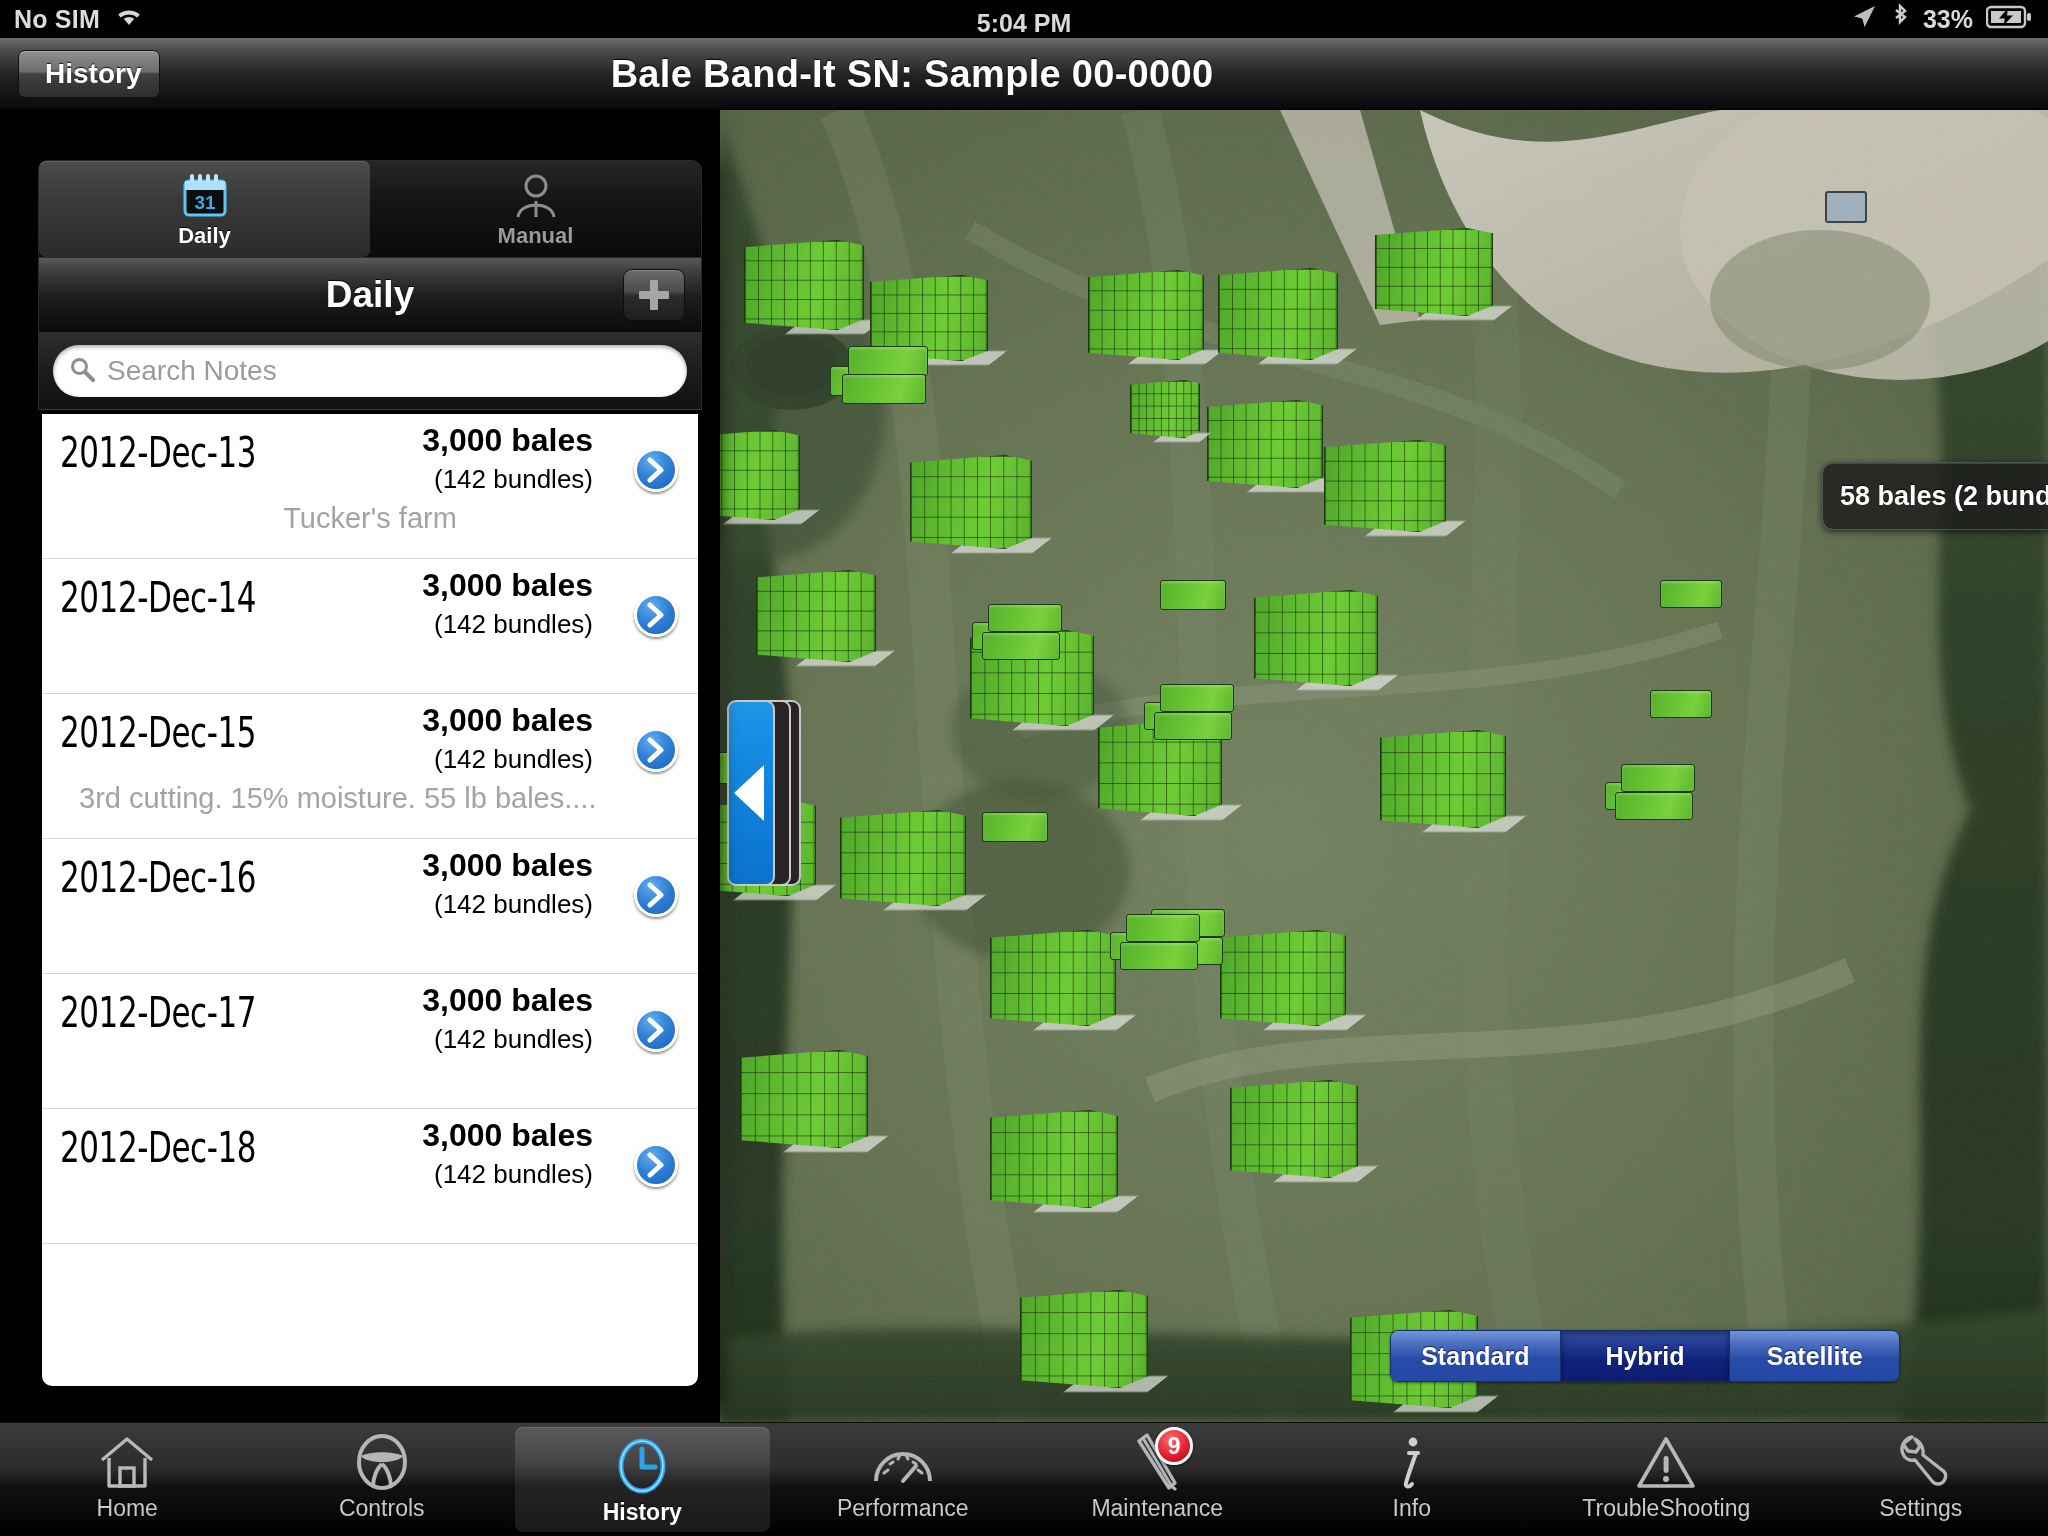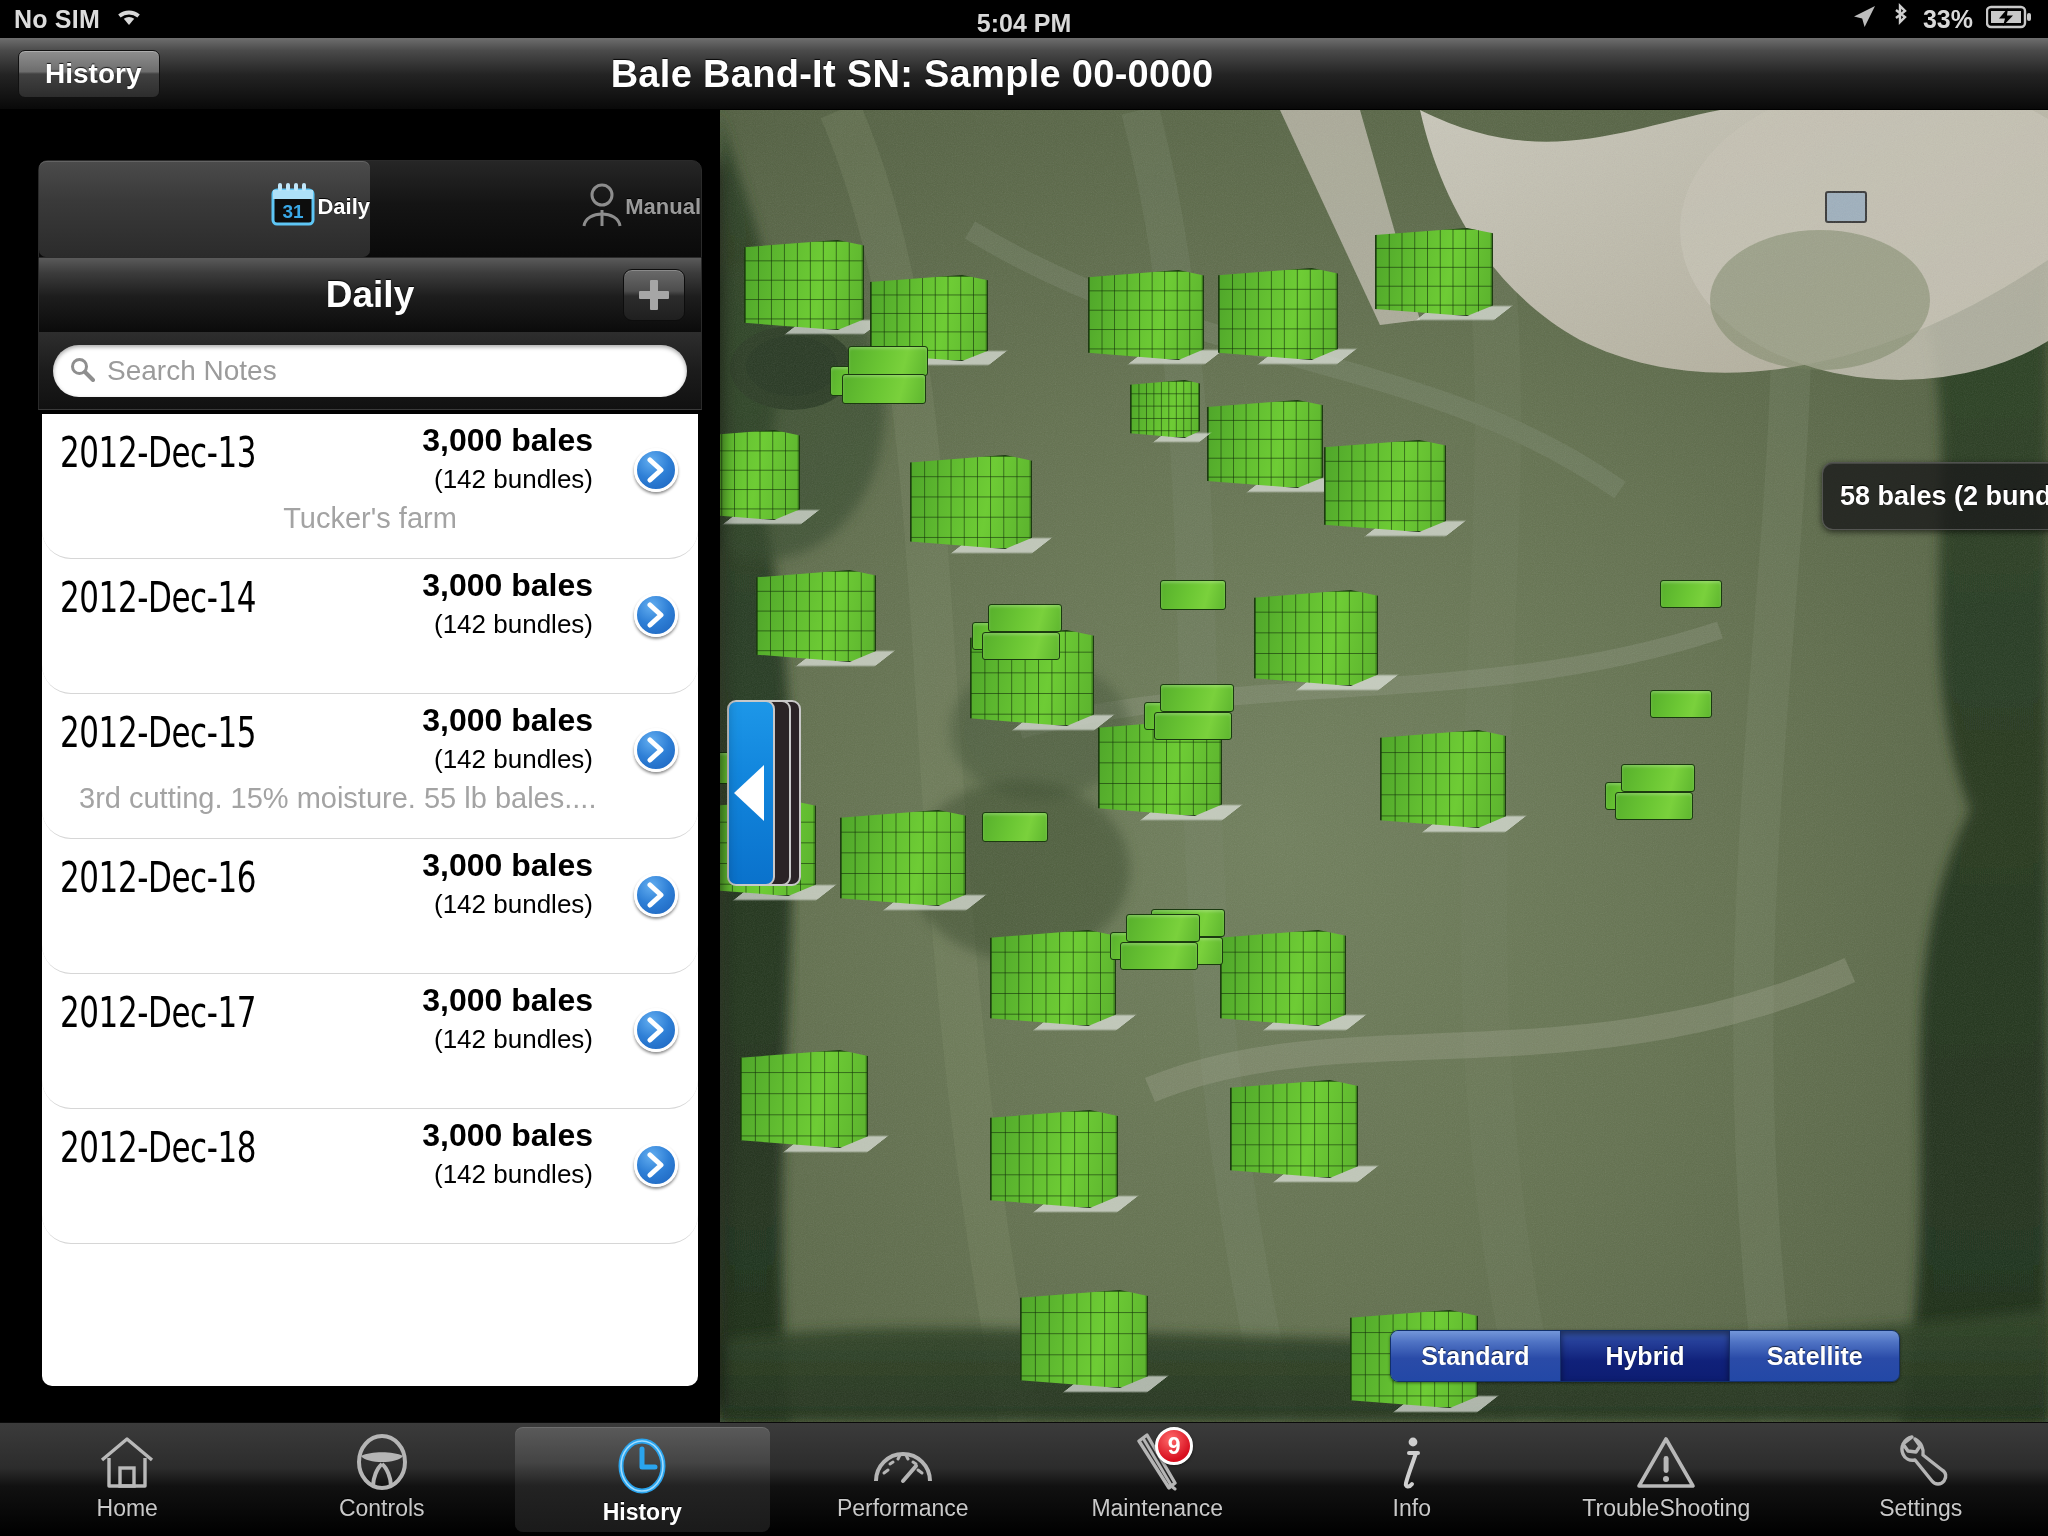--- a/index.html
+++ b/index.html
@@ -110,21 +110,21 @@
 
   
   .sidebar { position:absolute; left:20px; top:148px; width:700px; height:1264px;
     background:#000; border-radius:22px;
     box-shadow:0 6px 18px rgba(0,0,0,.75); padding:10px; }
 
   .tabs { position:absolute; left:38px; top:160px; width:664px; height:98px;
     display:flex; background:linear-gradient(180deg,#262626 0%,#141414 45%,#0a0a0a 100%);
     border-top-left-radius:10px; border-top-right-radius:10px;
     border:1px solid #2a2a2a; }
-  .tab { flex:1; display:flex; flex-direction:row; align-items:center;
+  .tab { flex:1; display:flex; flex-direction:column; align-items:center;
     justify-content:flex-end; padding-bottom:8px; position:relative; }
   .tab.sel { background:linear-gradient(180deg,#4b4b4b 0%,#3a3a3a 40%,#2b2b2b 100%);
     border-radius:7px; box-shadow:inset 0 1px 0 rgba(255,255,255,.14); }
   .tab-label { font-size:22px; font-weight:bold; color:#9a9a9a;
     text-shadow:0 -1px 0 rgba(0,0,0,.9); margin-top:4px; }
   .tab.sel .tab-label { color:#fff; }
   .tab-icon { height:46px; display:flex; align-items:flex-end; }
 
   .panel-hdr { position:absolute; left:38px; top:258px; width:664px; height:74px;
     background:linear-gradient(180deg,#5a5a5a 0%,#3c3c3c 20%,#1d1d1d 52%,#0b0b0b 100%);
@@ -150,21 +150,21 @@
     display:flex; align-items:center; padding:0 14px; }
   .searchfield { flex:1; height:52px; background:#fff; border-radius:26px;
     display:flex; align-items:center; padding:0 16px;
     box-shadow:inset 0 2px 4px rgba(0,0,0,.35); }
   .search-ph { font-size:28px; color:#9b9b9b; margin-left:12px; }
 
   .listwrap { position:absolute; left:42px; top:414px; width:656px; height:972px;
     background:#fff; border-bottom-left-radius:10px; border-bottom-right-radius:10px;
     overflow:hidden; }
   .row { position:relative; border-bottom:1px solid #d6d6d6; padding:0;
-    background:#fff;border-radius:29px; }
+    background:#fff; }
   .row-main { position:relative; height:86px; }
   .row-date { position:absolute; left:18px; top:14px; font-size:42px; color:#000;
     font-family:"Liberation Sans Narrow","DejaVu Sans Condensed","Liberation Sans",sans-serif;
     transform:scaleX(.82); transform-origin:left center; letter-spacing:-.5px; }
   .row-bales { position:absolute; right:105px; top:8px; text-align:right; width:300px;
     font-size:32px; font-weight:bold; color:#000; }
   .row-bundles { position:absolute; right:105px; top:50px; text-align:right; width:300px;
     font-size:26px; color:#000; }
   .row-chev { position:absolute; right:20px; top:34px; }
   .row-note { height:58px; display:flex; align-items:flex-start;

